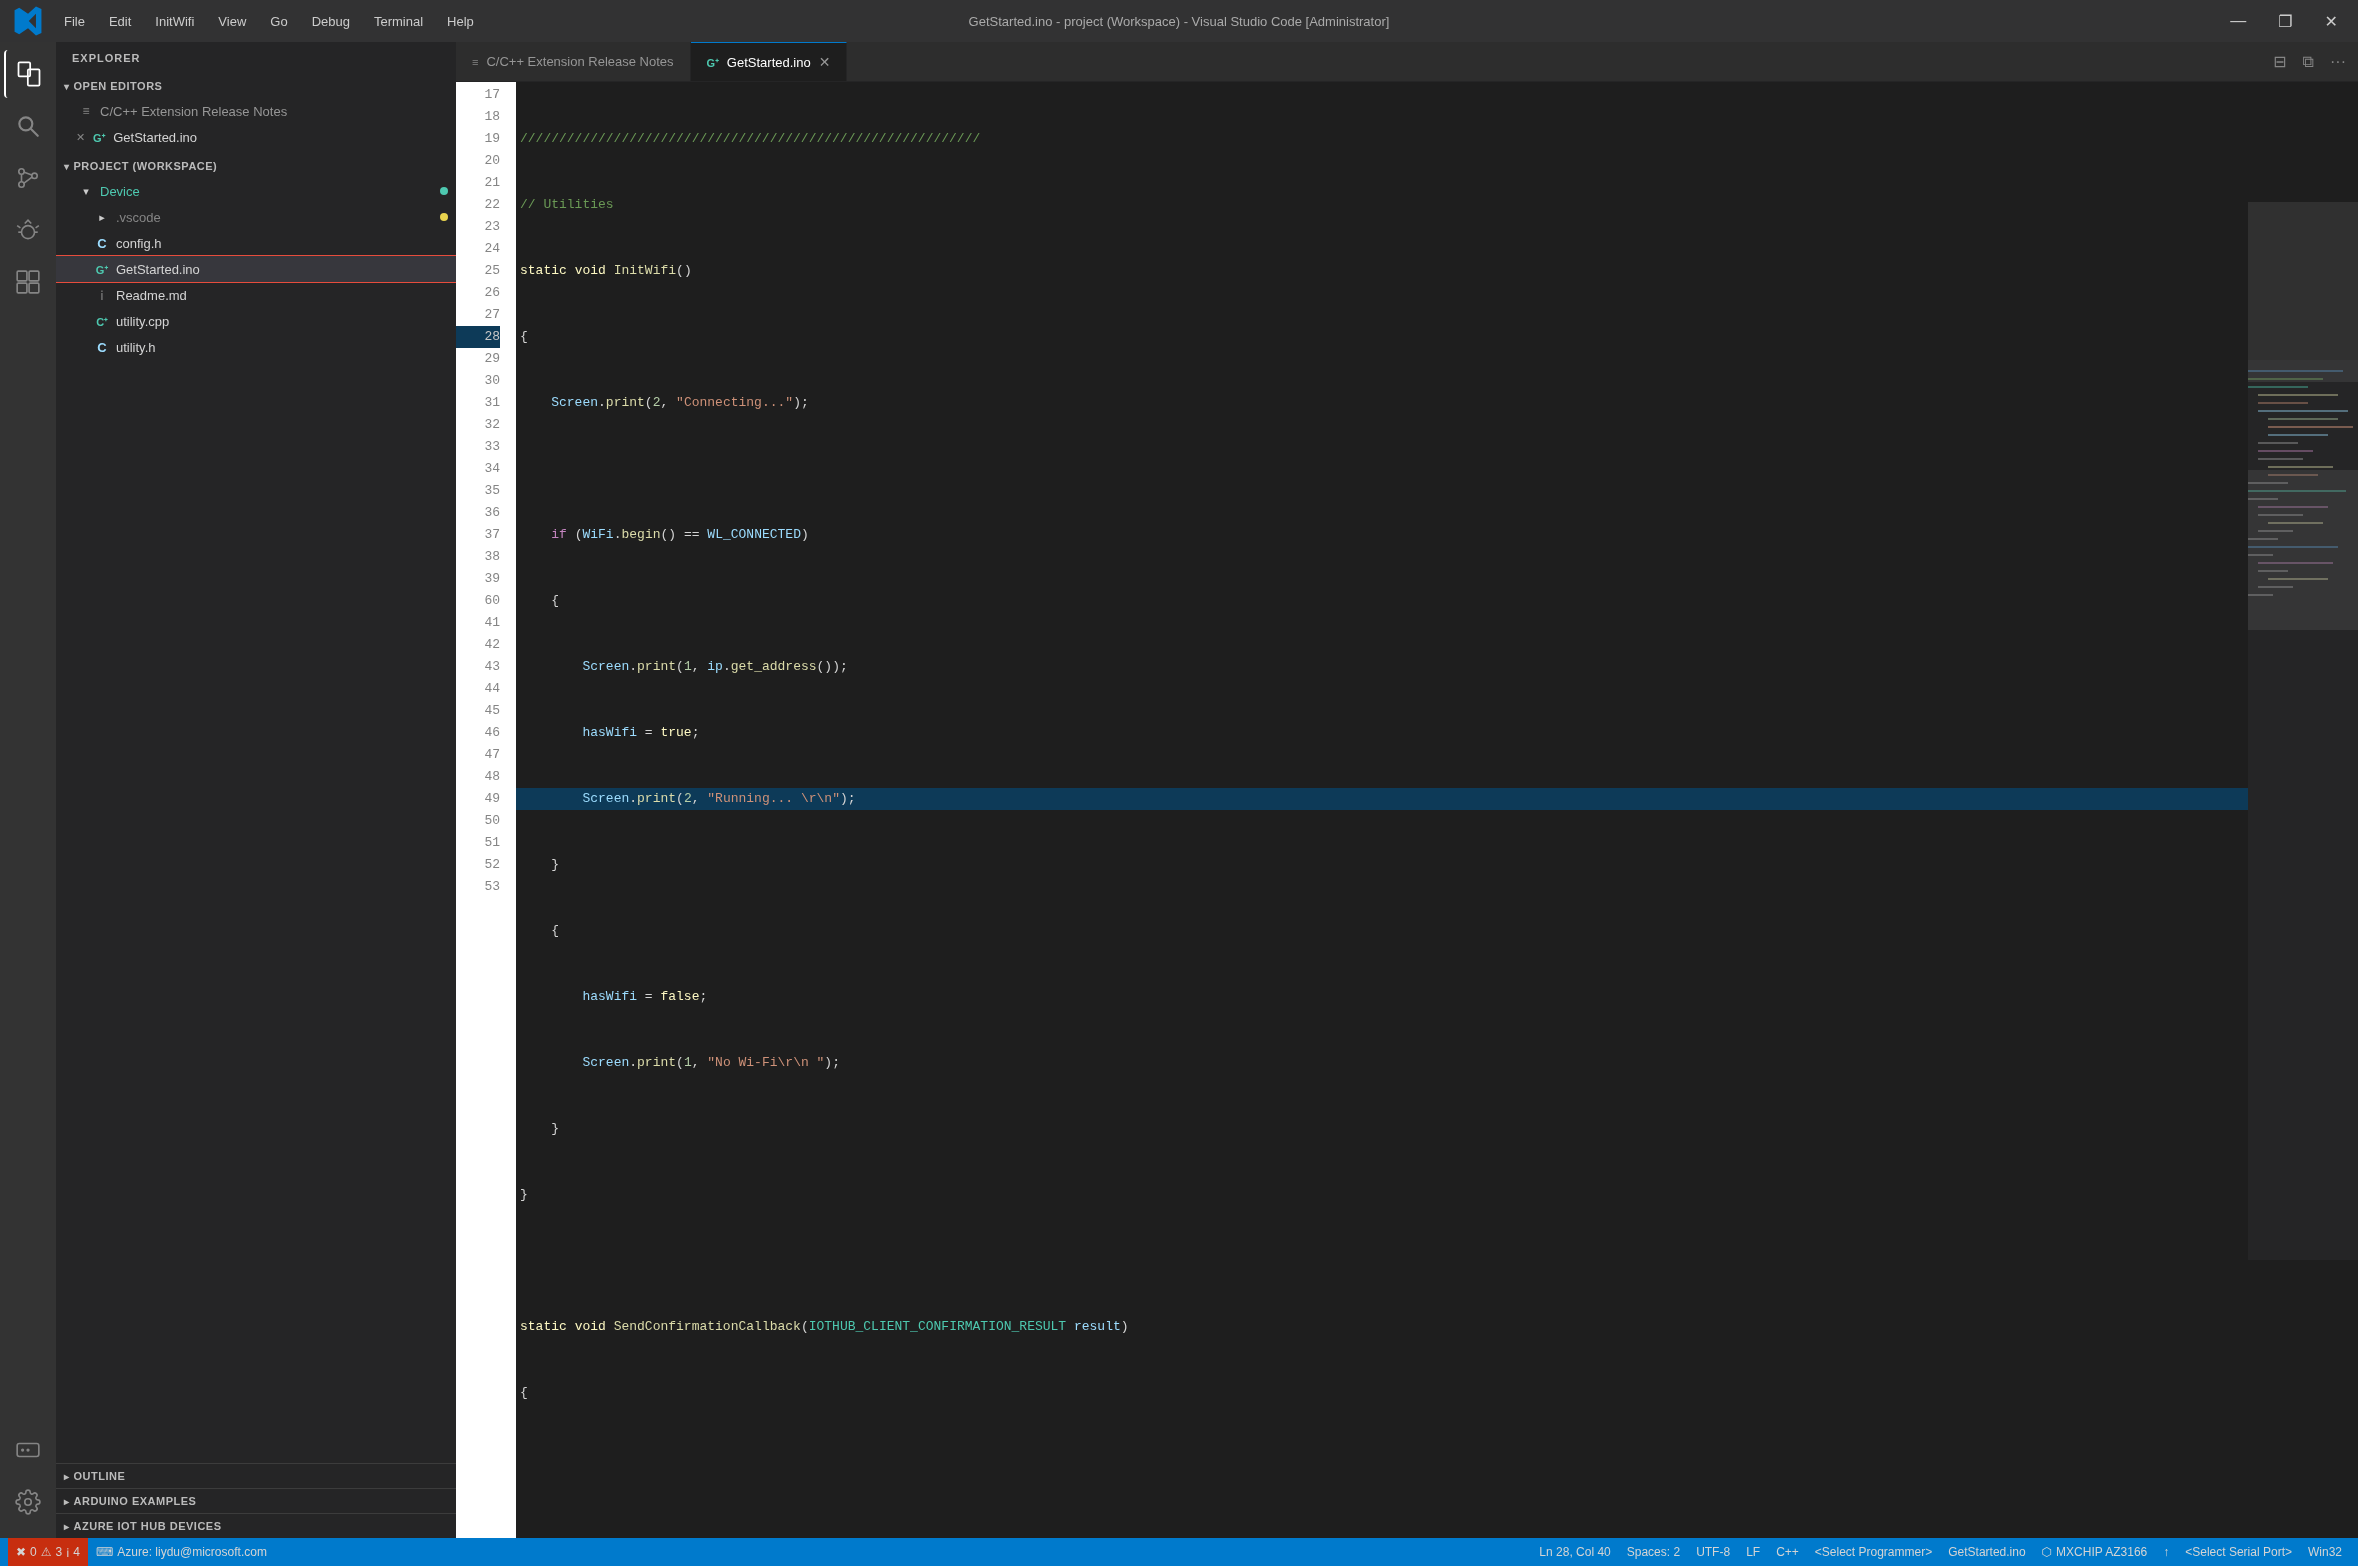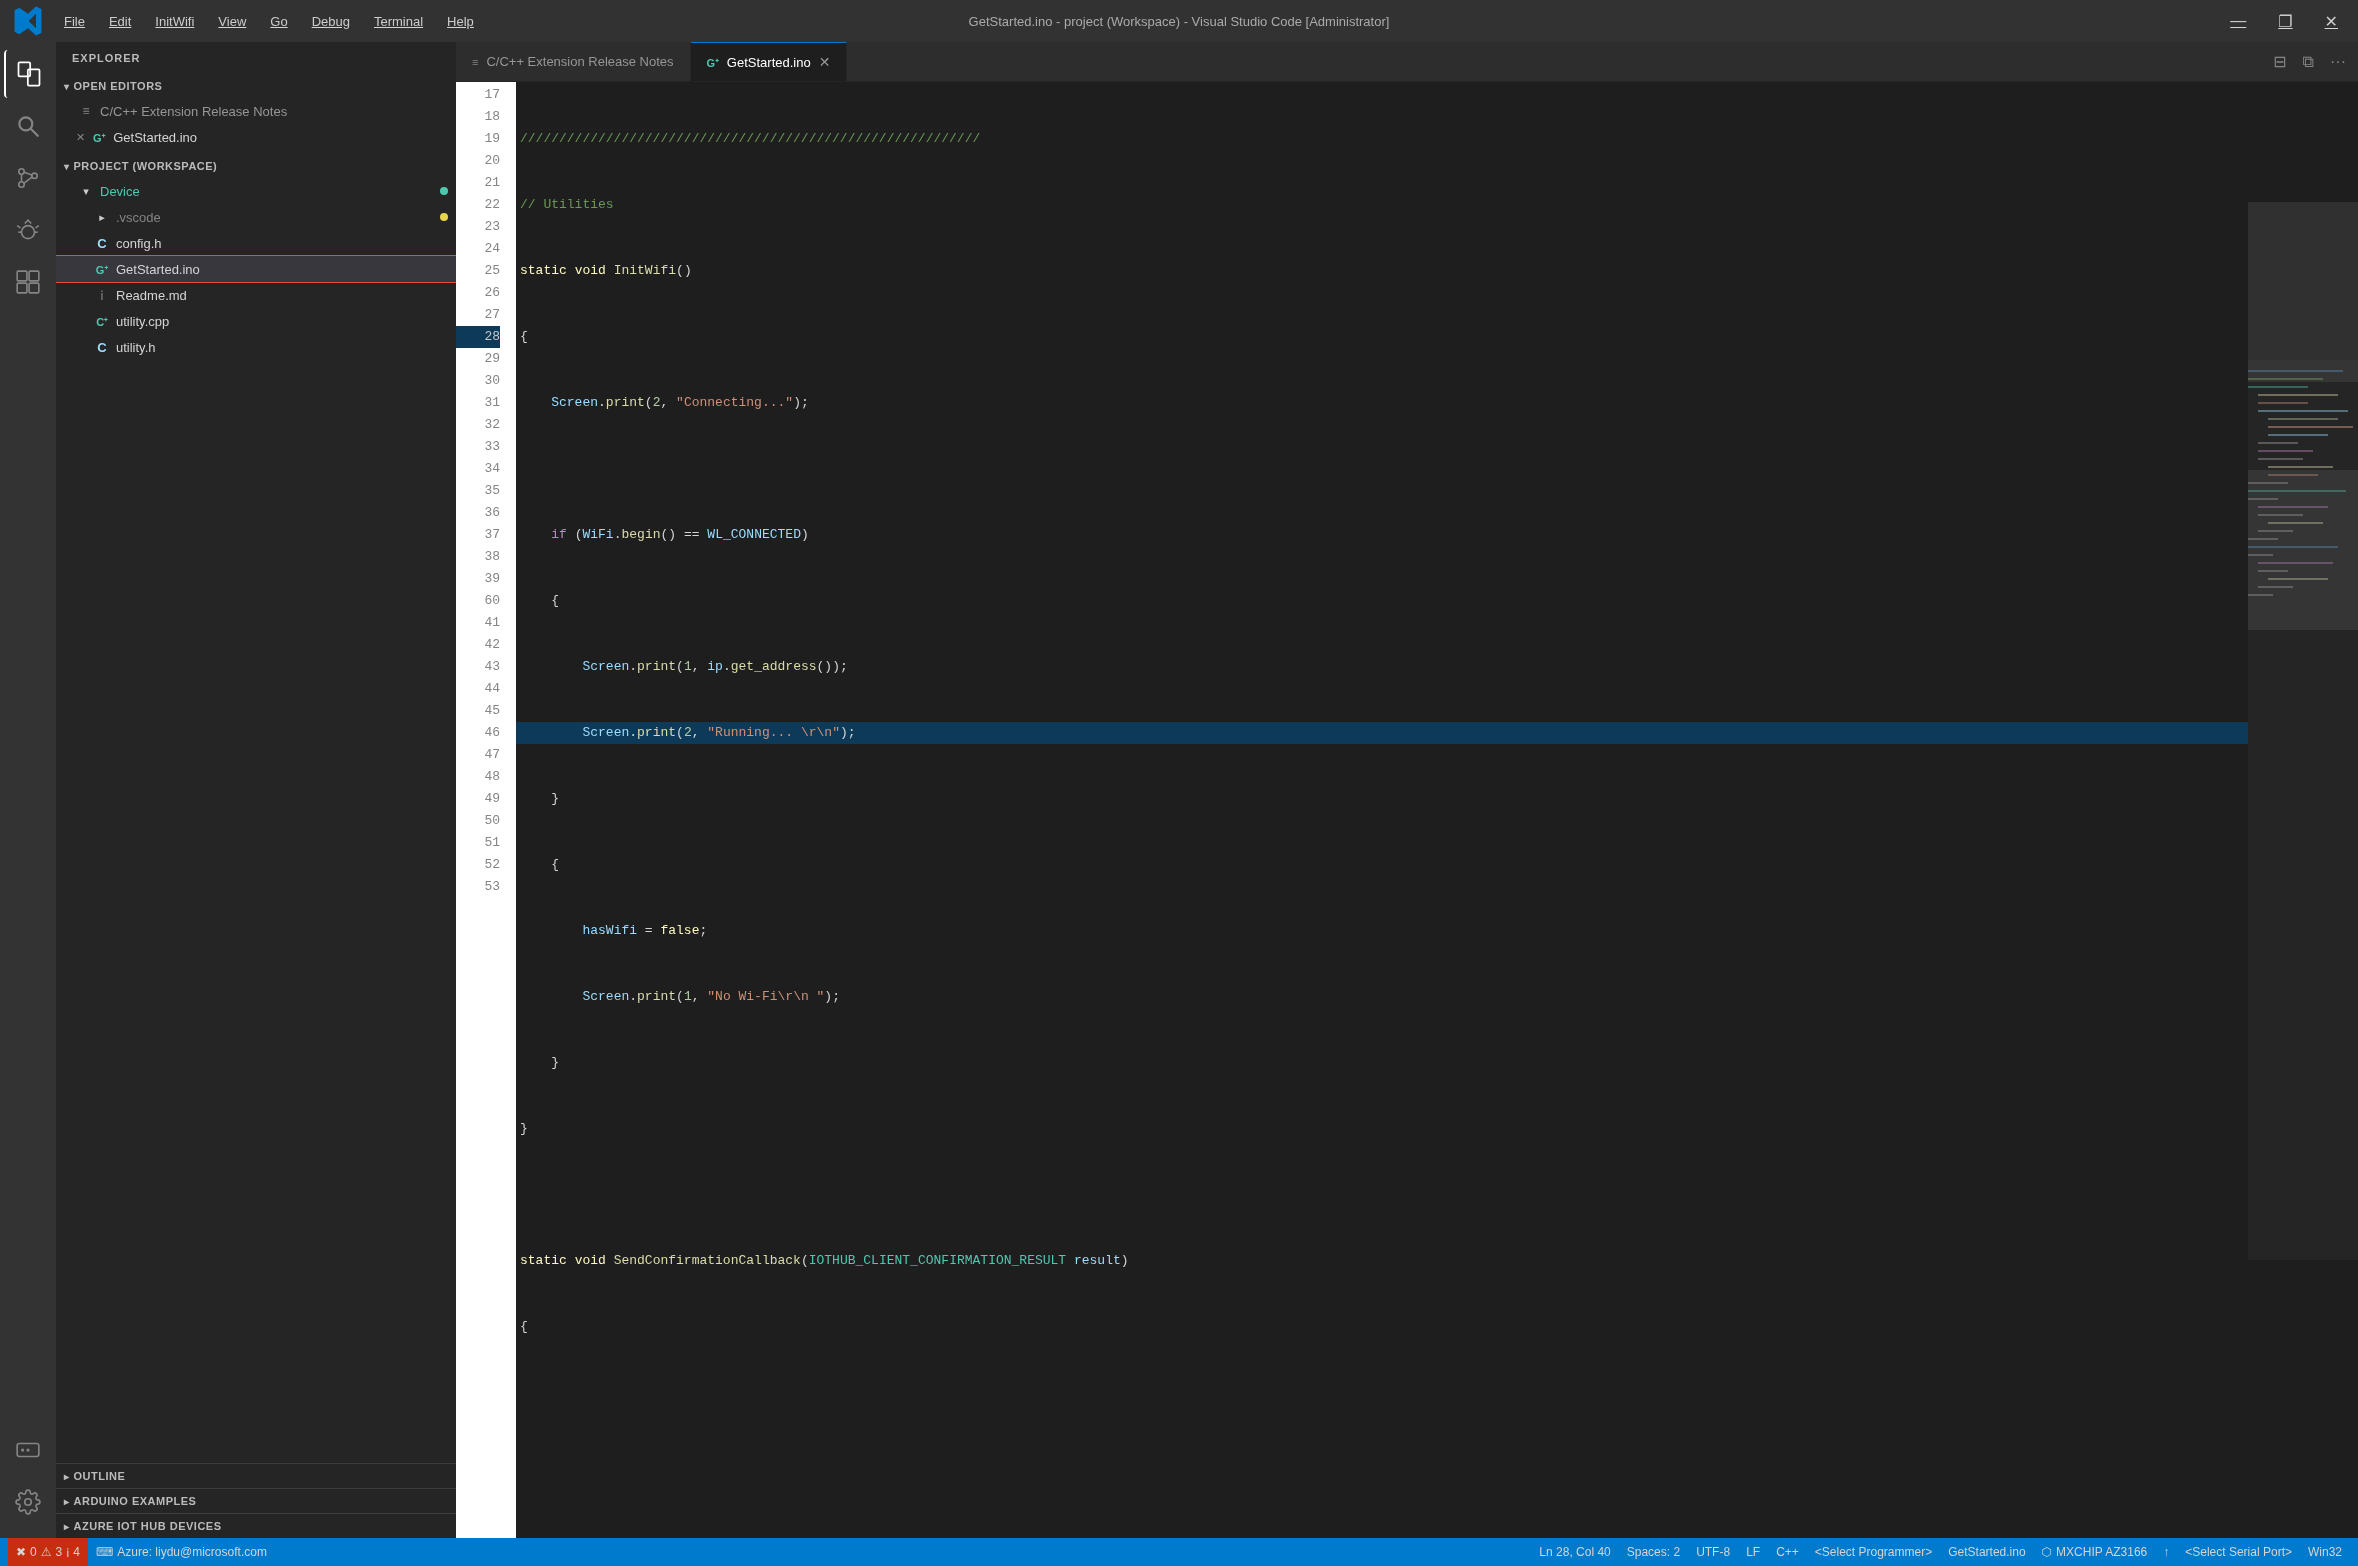--- a/index.html
+++ b/index.html
@@ -16,21 +16,20 @@
     }
 
     
     .title-bar {
       background: #323233;
       height: 42px;
       display: flex;
       align-items: center;
       padding: 0 12px;
       flex-shrink: 0;
-      text-decoration: underline;
     }
     .title-bar-logo {
       width: 32px;
       height: 32px;
       margin-right: 10px;
     }
     .title-bar-menu {
       display: flex;
       gap: 4px;
       margin-right: auto;
@@ -589,20 +588,21 @@
       <div class="code-content">
         <span class="code-line"><span class="comment">///////////////////////////////////////////////////////////</span></span>
         <span class="code-line"><span class="comment">// Utilities</span></span>
         <span class="code-line"><span class="kw">static</span> <span class="kw">void</span> <span class="fn">InitWifi</span><span class="punct">()</span></span>
         <span class="code-line"><span class="punct">{</span></span>
         <span class="code-line">    <span class="var">Screen</span><span class="punct">.</span><span class="fn">print</span><span class="punct">(</span><span class="num">2</span><span class="punct">,</span> <span class="str">"Connecting..."</span><span class="punct">);</span></span>
         <span class="code-line"></span>
         <span class="code-line">    <span class="kw2">if</span> <span class="punct">(</span><span class="var">WiFi</span><span class="punct">.</span><span class="fn">begin</span><span class="punct">()</span> <span class="op">==</span> <span class="var">WL_CONNECTED</span><span class="punct">)</span></span>
         <span class="code-line">    <span class="punct">{</span></span>
         <span class="code-line">        <span class="var">Screen</span><span class="punct">.</span><span class="fn">print</span><span class="punct">(</span><span class="num">1</span><span class="punct">,</span> <span class="var">ip</span><span class="punct">.</span><span class="fn">get_address</span><span class="punct">());</span></span>
+        <span class="code-line">        <span class="var">hasWifi</span> <span class="op">=</span> <span class="kw">true</span><span class="punct">;</span></span>
         <span class="code-line" style="background:#0d3a58;">        <span class="var">Screen</span><span class="punct">.</span><span class="fn">print</span><span class="punct">(</span><span class="num">2</span><span class="punct">,</span> <span class="str">"Running... \r\n"</span><span class="punct">);</span></span>
         <span class="code-line">    <span class="punct">}</span></span>
         <span class="code-line">    <span class="punct">{</span></span>
         <span class="code-line">        <span class="var">hasWifi</span> <span class="op">=</span> <span class="kw">false</span><span class="punct">;</span></span>
         <span class="code-line">        <span class="var">Screen</span><span class="punct">.</span><span class="fn">print</span><span class="punct">(</span><span class="num">1</span><span class="punct">,</span> <span class="str">"No Wi-Fi\r\n "</span><span class="punct">);</span></span>
         <span class="code-line">    <span class="punct">}</span></span>
         <span class="code-line"><span class="punct">}</span></span>
         <span class="code-line"></span>
         <span class="code-line"><span class="kw">static</span> <span class="kw">void</span> <span class="fn">SendConfirmationCallback</span><span class="punct">(</span><span class="type">IOTHUB_CLIENT_CONFIRMATION_RESULT</span> <span class="param">result</span><span class="punct">)</span></span>
         <span class="code-line"><span class="punct">{</span></span>

